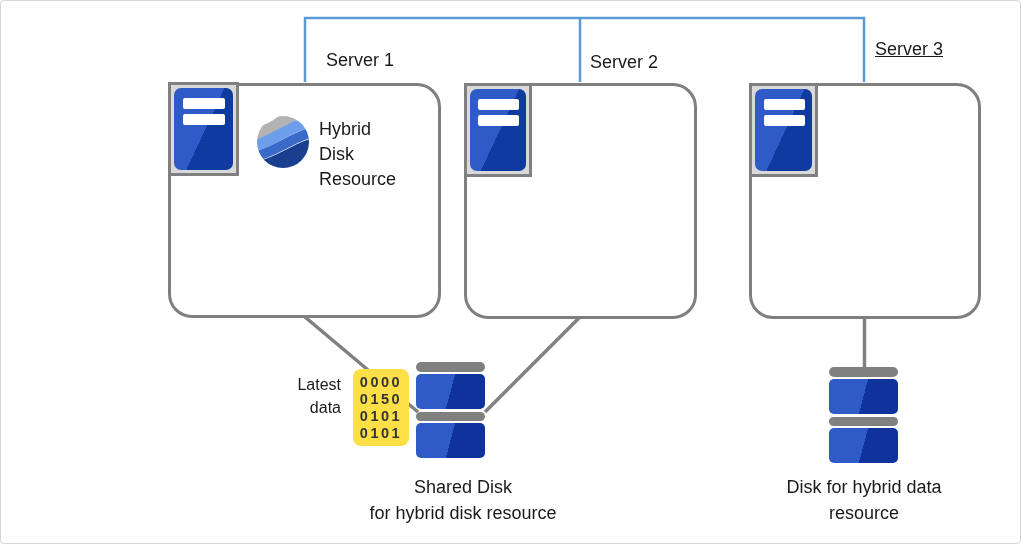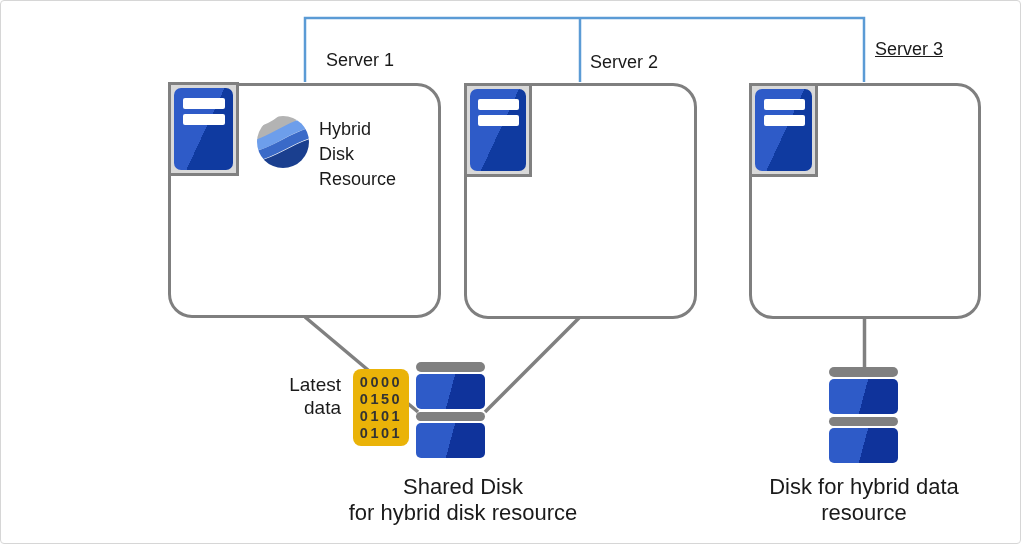--- a/index.html
+++ b/index.html
@@ -52,44 +52,44 @@
     width:72%;height:11px;margin:0 auto 5px 15%;
     background:#fff;border-radius:2px;
   }
   .hdr-logo{position:absolute;left:255px;top:114px;}
   .hdr-label{
     position:absolute;left:318px;top:104px;
     font-size:18px;line-height:25px;margin-top:12px;
   }
   .latest-data{
     position:absolute;left:258px;top:372px;width:82px;
-    font-size:19px;line-height:23px;text-align:right;
+    font-size:16px;line-height:23px;text-align:right;
   }
   .binary-icon{
     position:absolute;left:352px;top:368px;width:56px;height:77px;
     box-sizing:border-box;
-    background:#eab308;border-radius:8px;
+    background:#fde047;border-radius:8px;
     padding-top:5px;text-align:center;
   }
   .binary-row{
     font-size:14.5px;font-weight:bold;line-height:17px;
     letter-spacing:2.5px;color:#333;
   }
   .disk{position:absolute;width:69px;}
   .disk-shared{left:415px;top:361px;}
   .disk-hybrid{left:828px;top:366px;}
   .disk-cap{height:10px;background:#808080;border-radius:5px;}
   .disk-cap.mid{height:9px;margin-top:3px;}
   .disk-platter{
     height:35px;margin-top:2px;border-radius:5px;
     background:linear-gradient(105deg,#2e5bc8 50%,#0f339b 50%);
   }
   .caption{
     position:absolute;
-    font-size:22px;line-height:26px;text-align:center;
+    font-size:18px;line-height:26px;text-align:center;
   }
   .cap-shared{left:331px;top:473px;width:262px;}
   .cap-hybrid{left:763px;top:473px;width:200px;}
 </style>
 </head>
 <body>
 
 <div class="canvas">
 
   <svg class="lines" width="1021" height="544">

